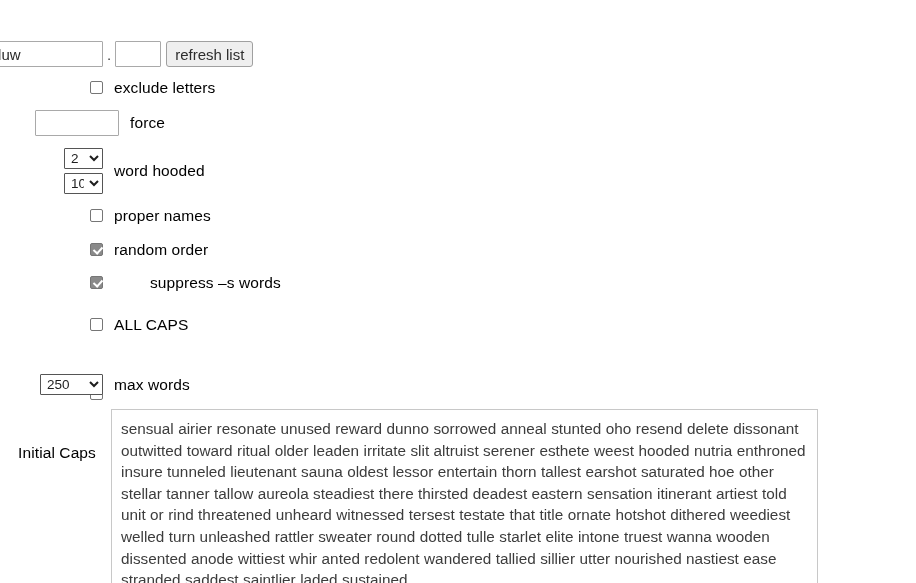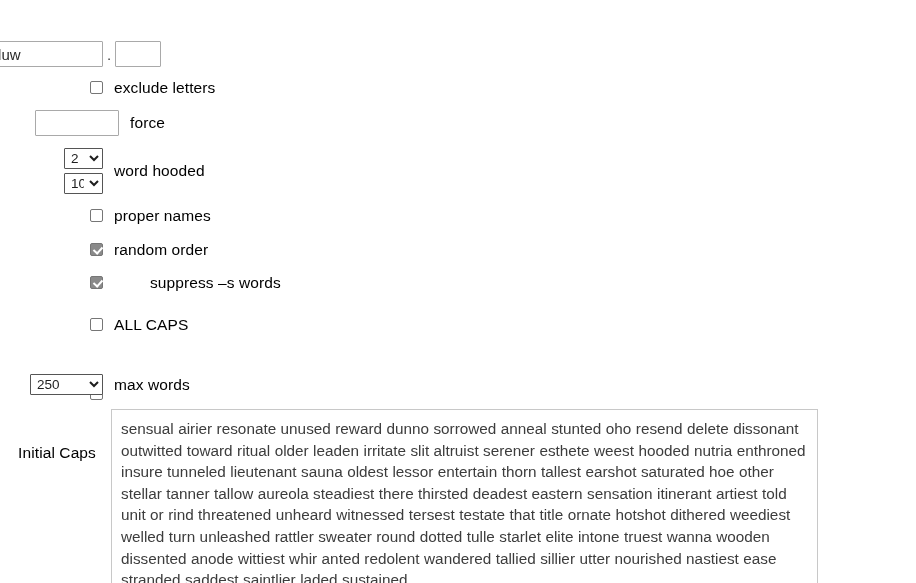--- a/index.html
+++ b/index.html
@@ -84,21 +84,21 @@
     background: #ffffff;
     border: 1px solid #555555;
     border-radius: 1px;
     padding: 1px 2px;
     height: 21px;
     box-sizing: border-box;
     outline: none;
     cursor: default;
   }
   .sel-narrow { width: 39px; }
-  .sel-wide   { width: 73px; }
+  .sel-wide   { width: 63px; }
 
   
   .cb {
     width: 13px;
     height: 13px;
     border: 1px solid #767676;
     border-radius: 2px;
     background: #ffffff;
     box-sizing: border-box;
     position: relative;
@@ -181,20 +181,21 @@
 
 <div id="app">
 
   <div class="row r-letters">
     <div class="ctrl-col">
       <input class="in-letters" type="text" placeholder="" value="etaoinshrdluw" style="">
     </div>
     <span class="dot">.</span>
     <input class="in-digits" type="text" placeholder="" style="">
     <span class="gap"></span>
+    <button>refresh list</button>
   </div>
 
   <div class="row r-exclude">
     <div class="ctrl-col">
       <span class="cb" id="cb-exclude"></span>
     </div>
     <span class="label-col">exclude letters</span>
   </div>
 
   <div class="row r-force">

